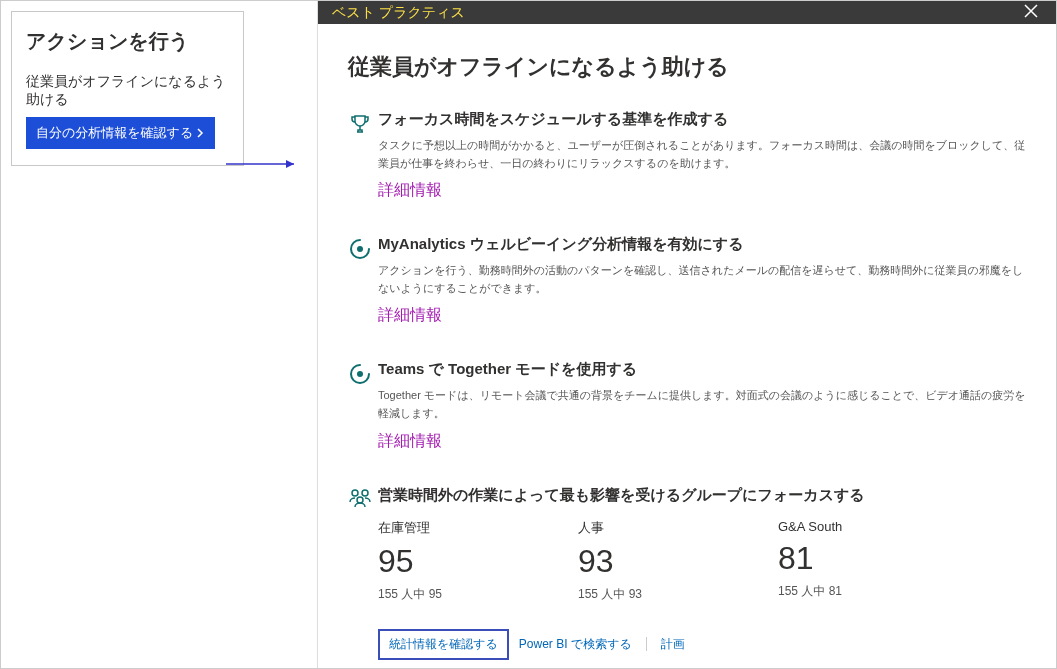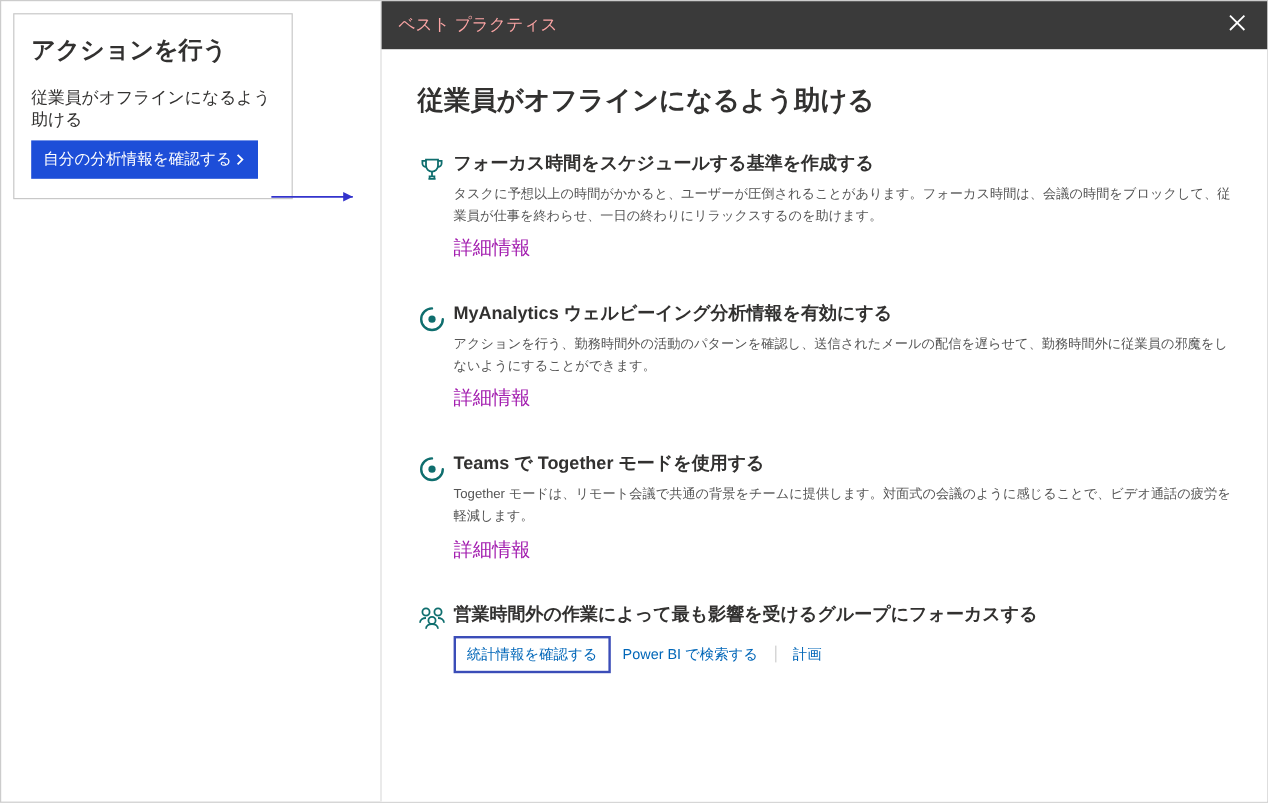--- a/index.html
+++ b/index.html
@@ -44,22 +44,22 @@
       top: 0;
       right: 0;
       bottom: 0;
       border-left: 1px solid #ddd;
       background: #fff;
       display: flex;
       flex-direction: column;
     }
     .panel-header {
       background: #3a3a3a;
-      color: #fca5a5;
-      height: 40px;
+      color: #fde047;
+      height: 23px;
       display: flex;
       align-items: center;
       padding: 0 14px;
       font-size: 14px;
       justify-content: space-between;
     }
     .panel-header .close { cursor: pointer; font-size: 16px; padding: 4px;}
     
     .panel-body {
       padding: 28px 30px 20px 30px;
@@ -169,20 +169,37 @@
       <div class="icon-col">
         <svg width="26" height="20" viewBox="0 0 26 20" fill="none" stroke="#0f6e6e" stroke-width="1.5">
           <circle cx="7" cy="5" r="3"></circle>
             <circle cx="17" cy="5" r="3"></circle>
             <circle cx="12" cy="12" r="3"></circle>
           <path d="M2 14c0-3 3-4 5-4M22 14c0-3-3-4-5-4M7 19c0-3 3-4 5-4s5 1 5 4"></path>
         </svg>
       </div>
       <div class="content-col">
         <h3>営業時間外の作業によって最も影響を受けるグループにフォーカスする</h3>
+        <div class="groups-row">
+          <div class="group-item">
+            <div class="gname">在庫管理</div>
+            <div class="gnum">95</div>
+            <div class="gof">155 人中 95</div>
+          </div>
+          <div class="group-item">
+            <div class="gname">人事</div>
+            <div class="gnum">93</div>
+            <div class="gof">155 人中 93</div>
+          </div>
+          <div class="group-item">
+            <div class="gname">G&amp;A South</div>
+            <div class="gnum">81</div>
+            <div class="gof">155 人中 81</div>
+          </div>
+        </div>
         <div class="action-links">
           <span class="alink highlight">統計情報を確認する</span>
           <span class="alink">Power BI で検索する</span>
           <span class="divider"></span>
           <span class="alink">計画</span>
         </div>
       </div>
     </div>
 
   </div>

